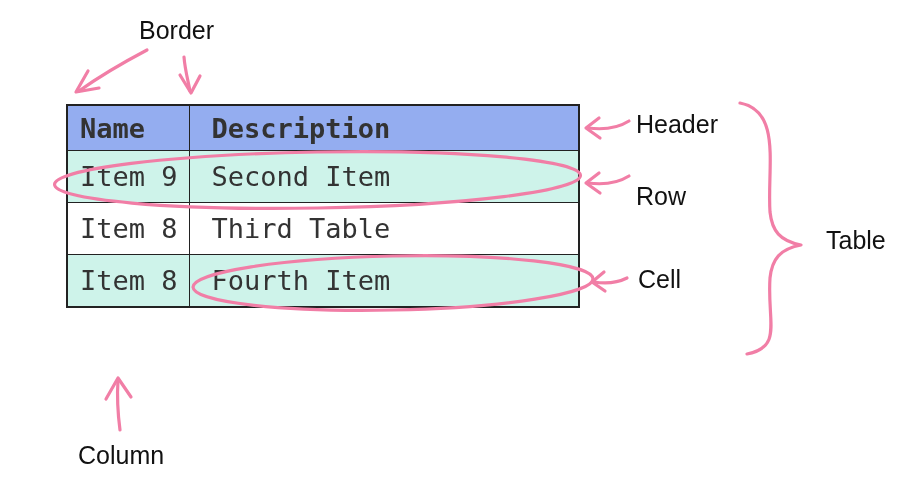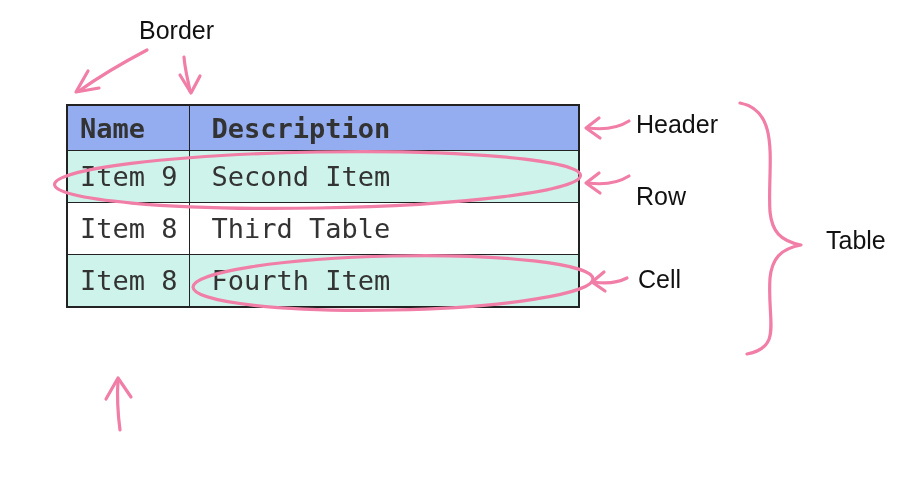--- a/index.html
+++ b/index.html
@@ -125,14 +125,15 @@
     <path class="ann" d="M 106 399 L 118 378 L 131 397"></path>
 
     <path class="ann" d="M 740 103 C 782 111, 767 168, 770 212 C 772 231, 780 241, 801 245 C 780 249, 772 259, 770 278 C 767 322, 783 347, 747 354"></path>
   </svg>
 
   <div class="lbl lbl-header">Header</div>
   <div class="lbl lbl-border">Border</div>
   <div class="lbl lbl-row">Row</div>
   <div class="lbl lbl-cell">Cell</div>
   <div class="lbl lbl-table">Table</div>
+  <div class="lbl lbl-column">Column</div>
 
 </div>
 
 </body></html>

